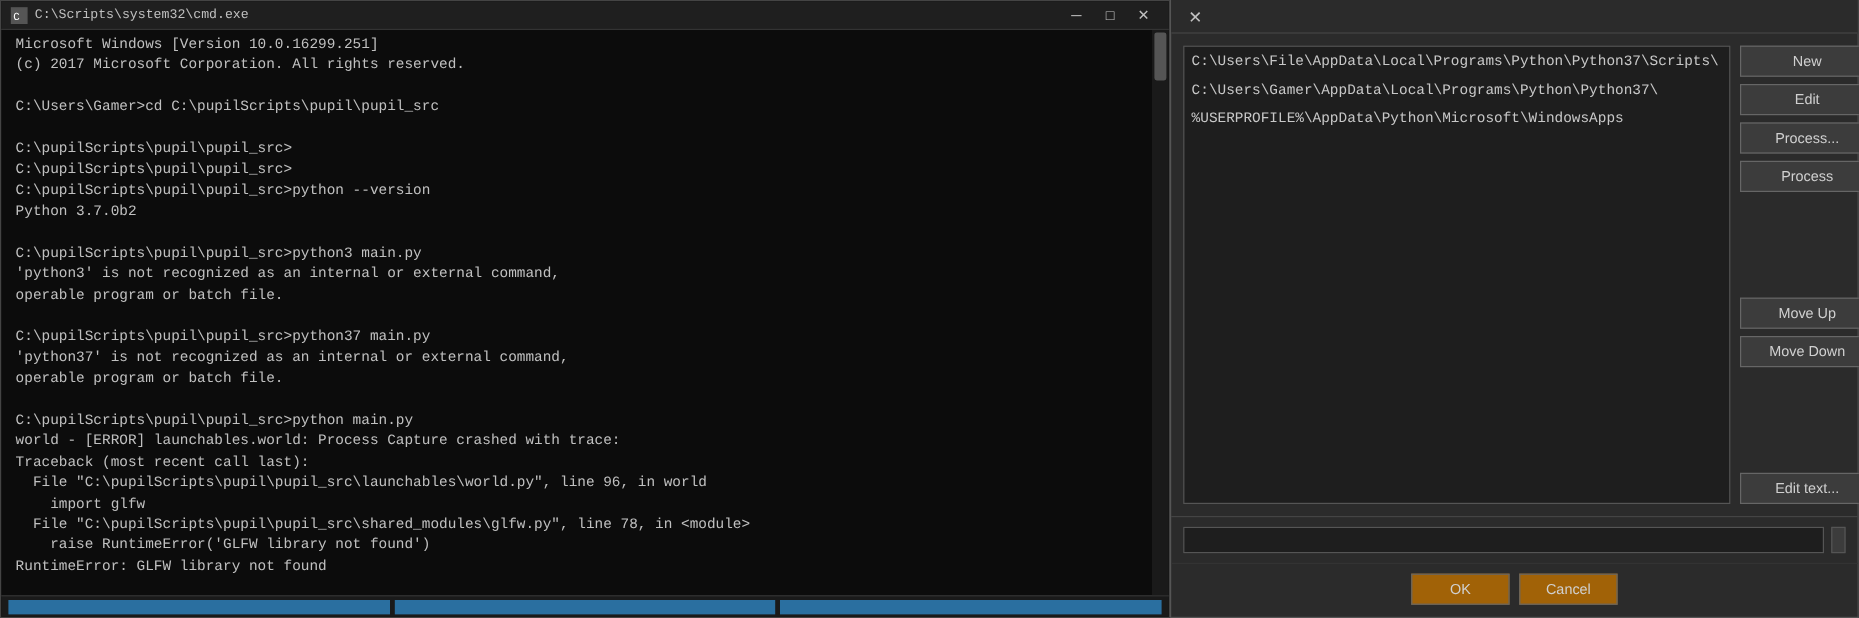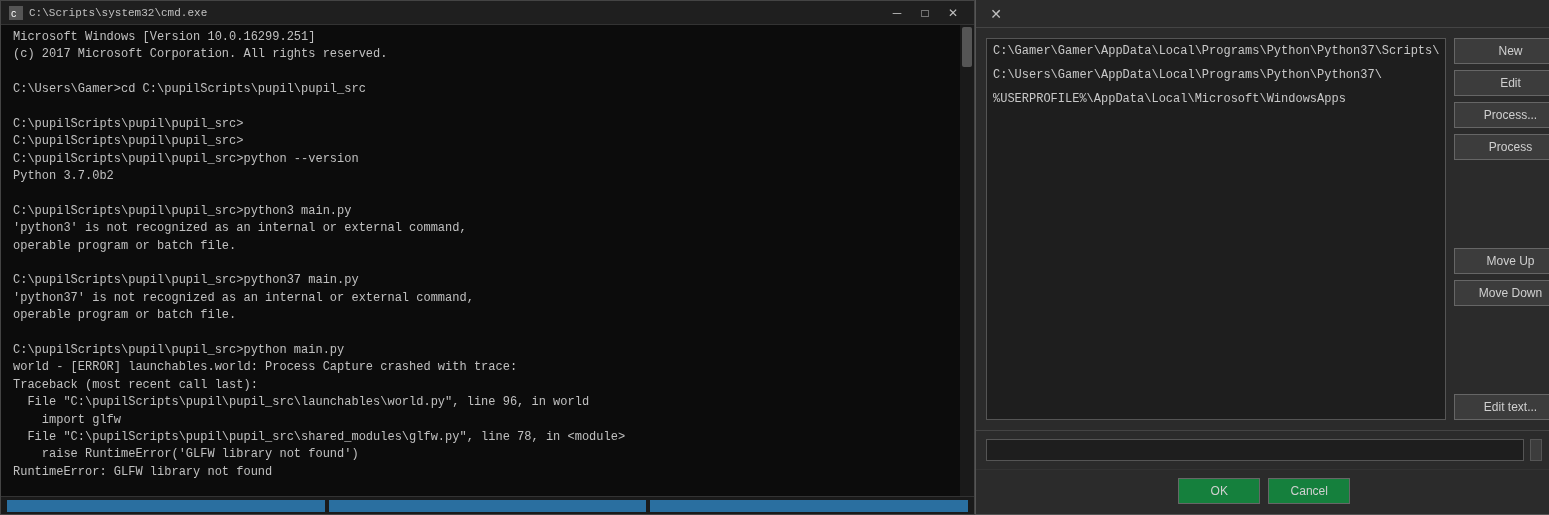--- a/index.html
+++ b/index.html
@@ -235,21 +235,21 @@
       display: flex;
       justify-content: center;
       gap: 8px;
       padding: 8px 10px 10px;
       border-top: 1px solid #333;
     }
 
     .dialog-ok-btn, .dialog-cancel-btn {
       width: 82px;
       height: 26px;
-      background: #15803d;
+      background: #a16207;
       border: 1px solid #666;
       color: #d0d0d0;
       font-family: 'Segoe UI', Arial, sans-serif;
       font-size: 12px;
       cursor: pointer;
       display: flex;
       align-items: center;
       justify-content: center;
     }
   </style>
@@ -311,23 +311,23 @@
   </div>
 </div>
 
 <div class="dialog">
   <div class="dialog-titlebar">
     <button class="dialog-close-btn">✕</button>
   </div>
   <div class="dialog-body">
     <div class="dialog-list-area">
       <div class="dialog-list">
-        <div class="dialog-list-item">C:\Gamer\Gamer\AppData\Local\Programs\Python\Python37\Scripts\</div>
+        <div class="dialog-list-item">C:\Users\File\AppData\Local\Programs\Python\Python37\Scripts\</div>
         <div class="dialog-list-item">C:\Users\Gamer\AppData\Local\Programs\Python\Python37\</div>
-        <div class="dialog-list-item">%USERPROFILE%\AppData\Local\Microsoft\WindowsApps</div>
+        <div class="dialog-list-item">%USERPROFILE%\AppData\Python\Microsoft\WindowsApps</div>
       </div>
     </div>
     <div class="dialog-buttons">
       <button class="dialog-btn">New</button>
       <button class="dialog-btn">Edit</button>
       <button class="dialog-btn">Process...</button>
       <button class="dialog-btn">Process</button>
       <div class="dialog-btn-spacer"></div>
       <button class="dialog-btn">Move Up</button>
       <button class="dialog-btn">Move Down</button>

